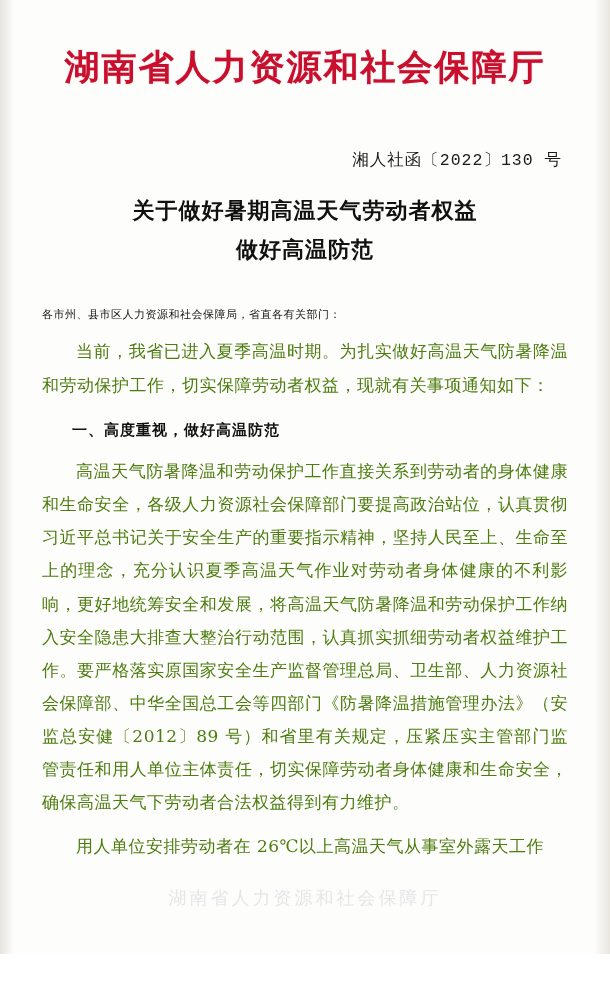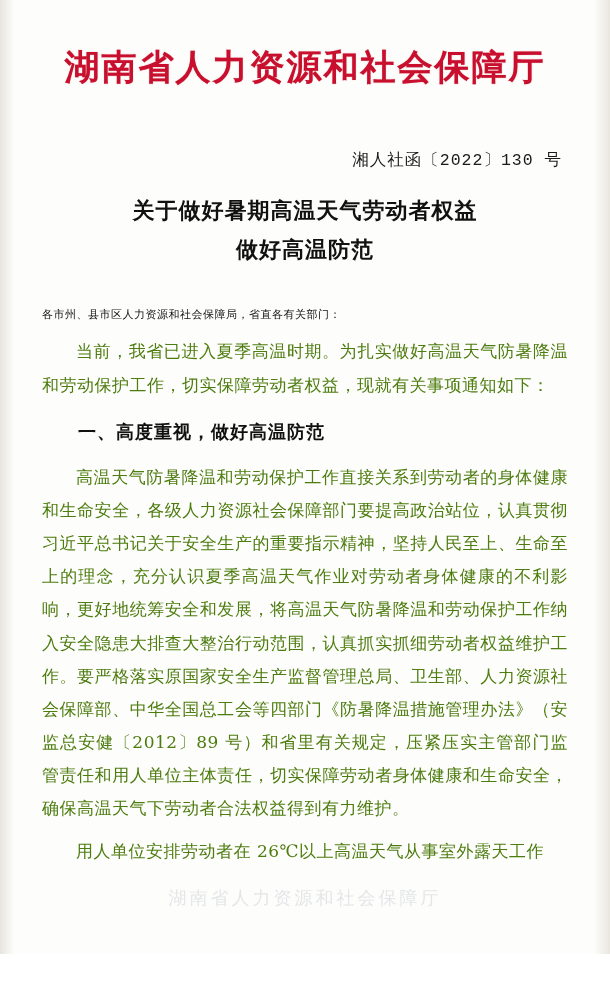--- a/index.html
+++ b/index.html
@@ -93,23 +93,23 @@
     color: #4d7c0f;
     line-height: 1.95;
     margin: 10px 0 0 0;
     text-align: justify;
     text-justify: inter-ideograph;
     text-indent: 2em;
     letter-spacing: 0.5px;
   }
 
   p.section-head {
-    font-family: Liberation Mono, monospace;
+    font-family: Liberation Serif, serif;
     font-weight: bold;
-    font-size: 18px;
+    font-size: 15px;
     color: #111;
     line-height: 1.95;
     margin: 14px 0 0 0;
     text-indent: 2em;
     letter-spacing: 1px;
   }
 
   
   .ghost {
     position: absolute;

